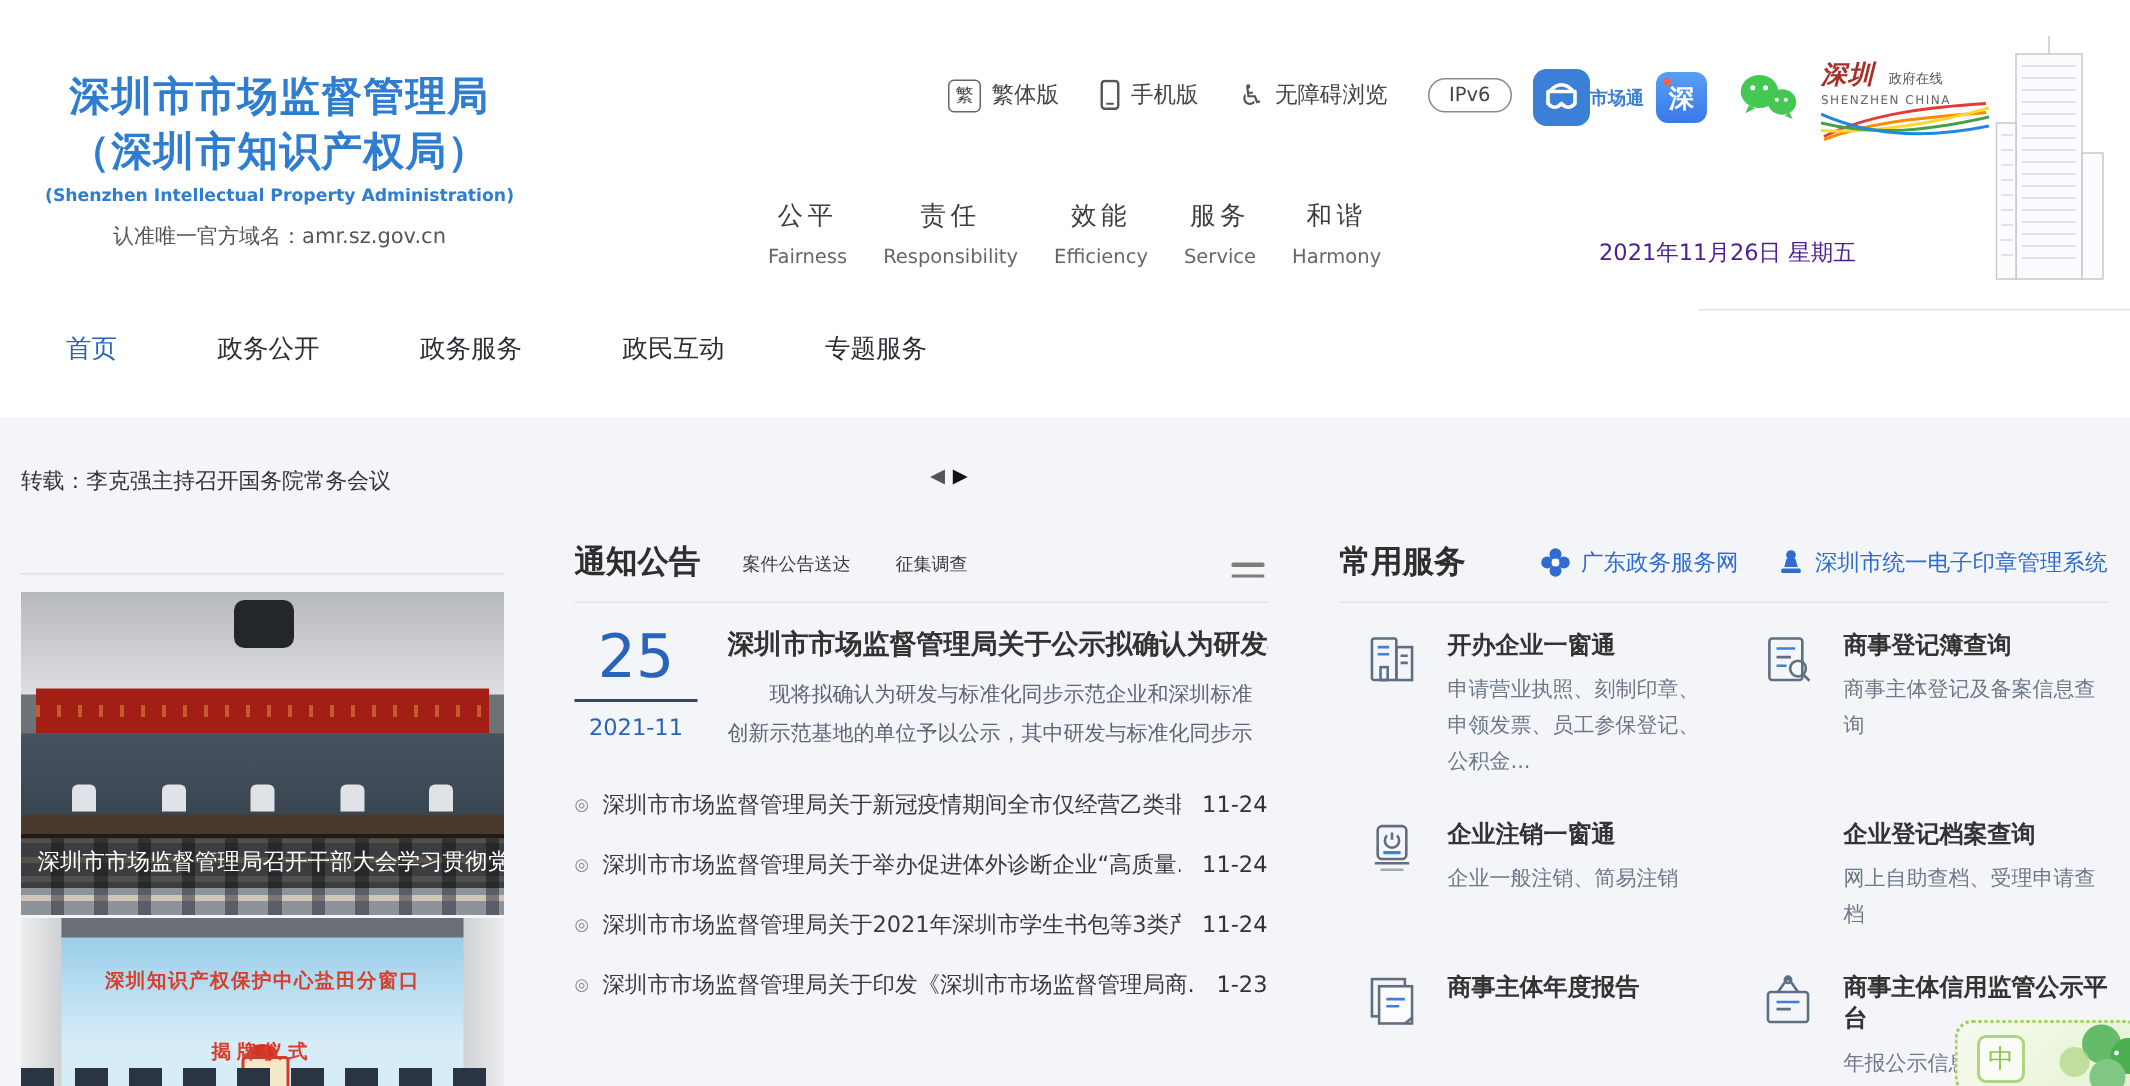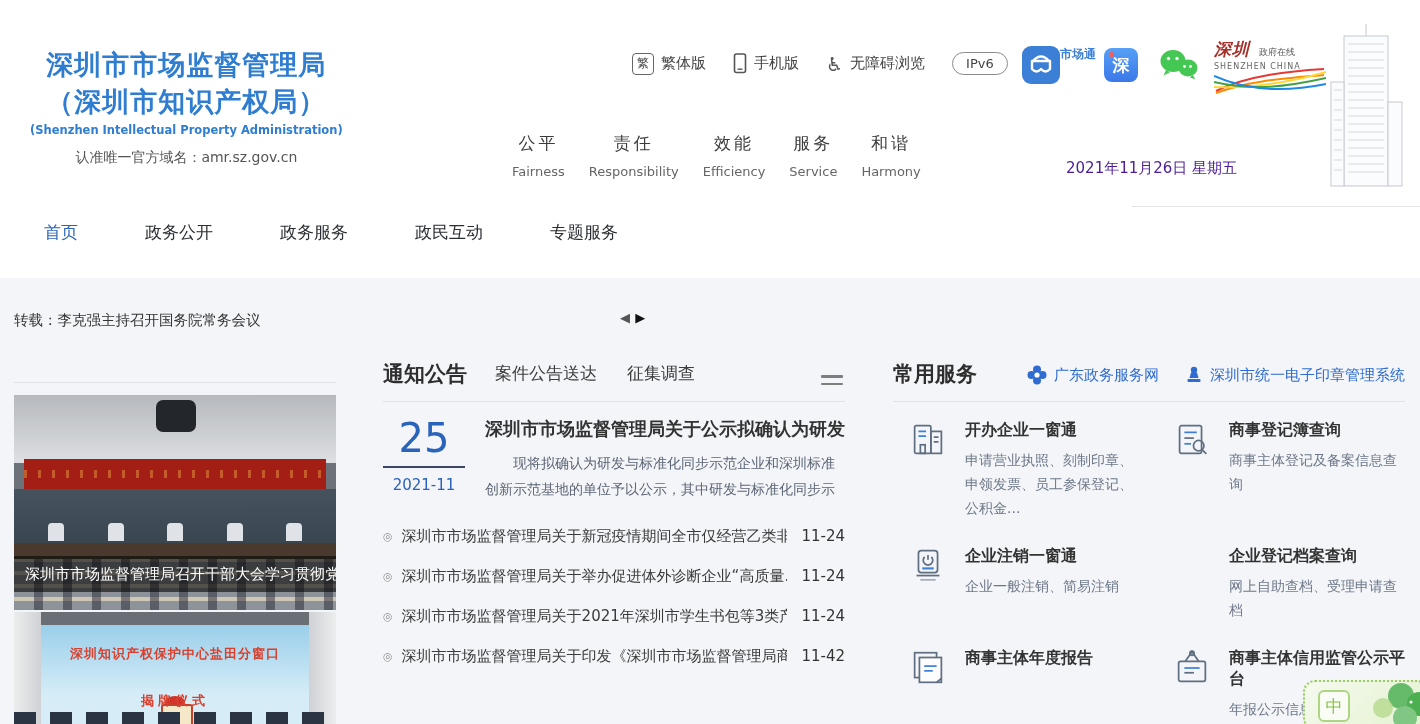--- a/index.html
+++ b/index.html
@@ -14,21 +14,21 @@
   .logo-en{font-size:11.5px;font-weight:bold;line-height:14px;margin-top:3px;}
   .logo-domain{font-size:14px;color:#555;margin-top:12px;}
 
   .ql{position:absolute;top:32px;left:632px;display:flex;align-items:center;gap:27px;font-size:15px;color:#444;}
   .ql-item{display:flex;align-items:center;gap:7px;cursor:pointer;white-space:nowrap;}
   .fan-box{width:20px;height:20px;border:1.5px solid #666;border-radius:4px;font-size:12px;color:#444;
            display:flex;align-items:center;justify-content:center;}
   .wheel{font-size:19px;color:#555;line-height:20px;}
   .ipv6{border:1px solid #8a8a8a;border-radius:13px;padding:3px 13px;font-size:13px;color:#444;}
 
-  .app-sct{position:absolute;left:1022px;top:26px;display:flex;align-items:flex-start;gap:0;cursor:pointer;}
+  .app-sct{position:absolute;left:1022px;top:26px;display:flex;align-items:center;gap:0;cursor:pointer;}
   .sct-label{font-size:12px;font-weight:bold;color:#3b7fd6;}
   .isz-icon{position:absolute;left:1104px;top:28px;width:34px;height:34px;border-radius:8px;cursor:pointer;
             background:linear-gradient(180deg,#57a0f5,#3a78e8);color:#fff;font-size:17px;font-weight:bold;
             display:flex;align-items:center;justify-content:center;}
   .isz-dot{position:absolute;left:5px;top:4px;width:5px;height:5px;border-radius:50%;background:#ff5a4e;}
   .wechat{position:absolute;left:1158px;top:28px;cursor:pointer;}
   .szlogo{position:absolute;left:1214px;top:18px;width:118px;cursor:pointer;}
   .szlogo-cn{font-size:17px;font-weight:bold;font-style:italic;color:#a5302a;letter-spacing:1px;}
   .szlogo-sub{font-size:9px;color:#555;margin-left:4px;}
   .szlogo-en{font-size:8px;color:#666;letter-spacing:1px;margin-top:1px;}
@@ -97,21 +97,21 @@
   .s2-ribbon{position:absolute;left:151px;top:84px;width:20px;height:12px;background:#d23327;border-radius:50%;}
   .s2-people{position:absolute;bottom:0;left:0;width:100%;height:12px;
       background:repeating-linear-gradient(90deg,#2b3442 0 22px,transparent 22px 36px);}
 
   
   .sec-head{display:flex;align-items:flex-end;position:relative;padding-bottom:13px;border-bottom:1px solid #e2e3e6;}
   .sec-title{font-size:21px;font-weight:bold;color:#2e2e2e;white-space:nowrap;}
 
   
   .notices{position:absolute;left:383px;top:82px;width:462px;}
-  .notice-tabs{display:flex;gap:30px;margin-left:28px;font-size:17px;color:#3c3c3c;padding-bottom:3px;}
+  .notice-tabs{display:flex;gap:30px;margin-left:28px;font-size:12px;color:#3c3c3c;padding-bottom:3px;}
   .notice-tab{cursor:pointer;white-space:nowrap;}
   .more-icon{position:absolute;right:2px;bottom:16px;cursor:pointer;}
   .more-icon i{display:block;width:22px;height:2.5px;background:#7d7d7d;border-radius:1px;}
   .more-icon i + i{margin-top:5px;}
   .featured{display:flex;margin-top:15px;cursor:pointer;}
   .f-date{width:82px;flex:none;text-align:center;}
   .f-day{font-size:40px;color:#2a63ba;line-height:42px;}
   .f-sep{height:2px;background:#3c4660;margin:7px 0 8px;}
   .f-month{font-size:15px;color:#2a63ba;}
   .f-main{margin-left:20px;flex:1;min-width:0;}
@@ -369,21 +369,21 @@
           <span class="n-date">11-24</span>
         </div>
         <div class="n-item">
           <span class="n-bullet">◎</span>
           <span class="n-title">深圳市市场监督管理局关于2021年深圳市学生书包等3类产...</span>
           <span class="n-date">11-24</span>
         </div>
         <div class="n-item">
           <span class="n-bullet">◎</span>
           <span class="n-title">深圳市市场监督管理局关于印发《深圳市市场监督管理局商...</span>
-          <span class="n-date">11-42</span>
+          <span class="n-date">1-23</span>
         </div>
       </div>
     </div>
 
     <div class="services">
       <div class="sec-head">
         <div class="sec-title">常用服务</div>
         <div class="svc-links">
           <span class="svc-link">
             <svg width="20" height="20" viewBox="0 0 20 20" fill="#2f6bd0">

